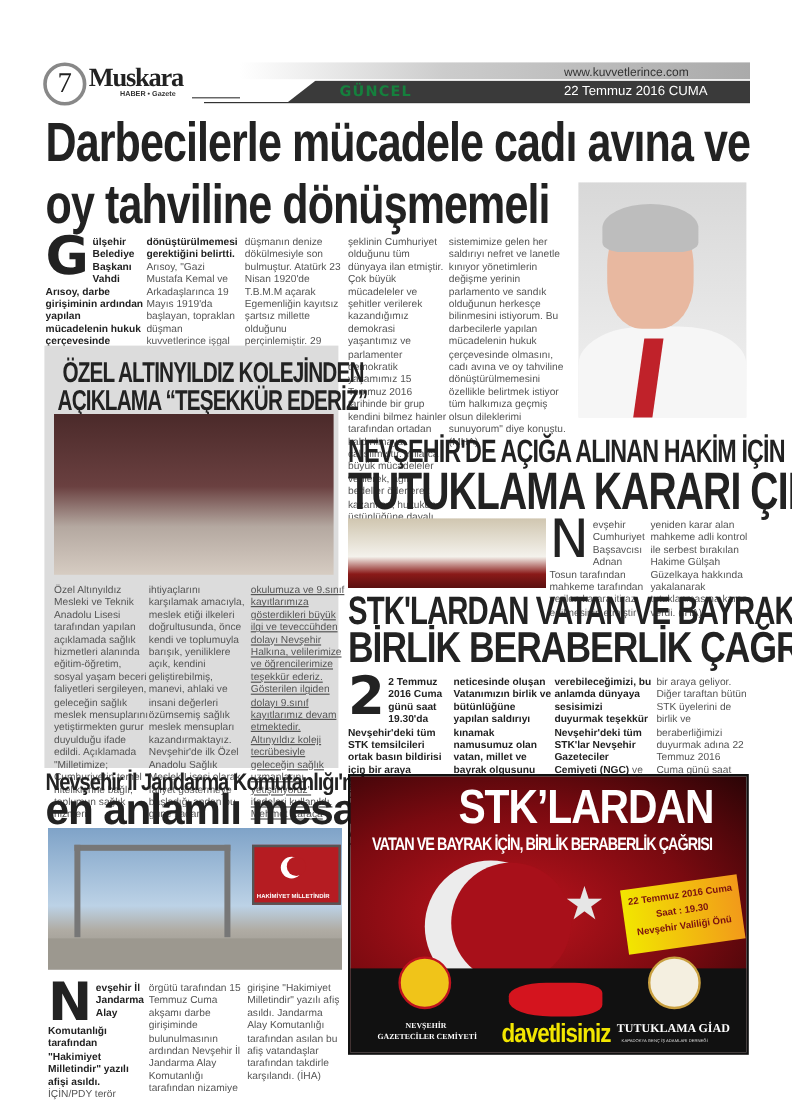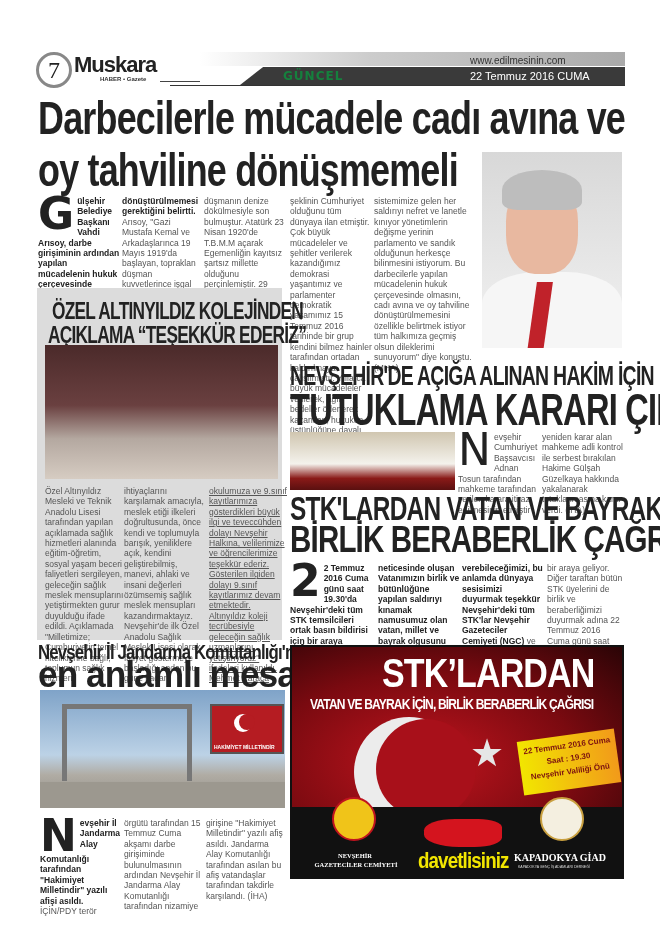--- a/index.html
+++ b/index.html
@@ -1,20 +1,20 @@
 <!DOCTYPE html>
 <html><head>
 <meta charset="utf-8">
 <style>
   html,body{margin:0;padding:0;}
   body{width:660px;height:927px;background:#fff;position:relative;overflow:hidden;font-family:"Liberation Sans",sans-serif;color:#222;}
   .abs{position:absolute;}
   .cond{font-family:"Liberation Sans Narrow","Liberation Sans",sans-serif;font-weight:bold;letter-spacing:-1px;transform-origin:left top;}
   .page-num{left:36px;top:52px;width:30px;height:30px;border-radius:50%;border:3px solid #888;background:#fff;font-family:"Liberation Serif",serif;font-size:24px;text-align:center;line-height:30px;color:#222;}
-  .logo{left:74px;top:52px;font-family:Liberation Sans, sans-serif;font-weight:bold;font-size:22px;color:#222;letter-spacing:-1px;}
+  .logo{left:74px;top:52px;font-family:Liberation Serif, serif;font-weight:bold;font-size:22px;color:#222;letter-spacing:-1px;}
   .logo-sub{left:100px;top:76px;font-size:6px;color:#333;font-weight:bold;}
   .logo-line{left:160px;top:81px;width:40px;height:1px;background:#444;}
   .top-bar{left:200px;top:52px;width:425px;height:14px;background:linear-gradient(90deg,#fff 0%,#ccc 40%,#aaa 100%);}
   .section-bar{left:240px;top:67px;width:385px;height:18px;background:#3a3a3a;clip-path:polygon(6% 0,100% 0,100% 100%,0 100%);}
   .section-line{left:170px;top:85px;width:455px;height:1px;background:#333;}
   .section-label{left:283px;top:69px;color:#15803d;font-family:"DejaVu Sans",sans-serif;font-weight:bold;font-size:12px;letter-spacing:1px;}
   .site-url{left:470px;top:55px;font-size:10px;color:#333;}
   .issue-date{left:470px;top:70px;font-size:11px;color:#fff;}
   .headline-main{left:38px;top:94px;font-size:46px;line-height:48px;color:#222;transform:scaleX(0.78);white-space:nowrap;}
   .col{font-size:8.5px;line-height:10.4px;color:#555;}
@@ -36,21 +36,21 @@
 <body>
 
 <div class="abs page-num">7</div>
 <div class="abs logo">Muskara</div>
 <div class="abs logo-sub">HABER • Gazete</div>
 <div class="abs logo-line"></div>
 <div class="abs top-bar"></div>
 <div class="abs section-line"></div>
 <div class="abs section-bar"></div>
 <div class="abs section-label">GÜNCEL</div>
-<div class="abs site-url">www.edilmesinin.com</div>
+<div class="abs site-url">www.kuvvetlerince.com</div>
 <div class="abs issue-date">22 Temmuz 2016 CUMA</div>
 
 <div class="abs cond headline-main">Darbecilerle mücadele cadı avına ve</div>
 <div class="abs cond headline-main" style="top:146px">oy tahviline dönüşmemeli</div>
 
 <div class="abs col" style="left:38px;top:196px;width:82px;">
   <span class="drop">G</span><b>ülşehir Belediye Başkanı Vahdi Arısoy, darbe girişiminin ardından yapılan mücadelenin hukuk çerçevesinde yapılması gerektiğine işaret ederken, bu mücadelenin cadı avına ya da oy tahviline</b>
 </div>
 <div class="abs col" style="left:122px;top:196px;width:80px;">
   <b>dönüştürülmemesi gerektiğini belirtti.</b> <span>Arısoy, "Gazi Mustafa Kemal ve Arkadaşlarınca 19 Mayıs 1919'da başlayan, topraklan düşman kuvvetlerince işgal edilen ülkeyi kurtarma mücadelesi 30 ağustos 1922 tarihinde</span>
@@ -121,15 +121,15 @@
     <div>Saat : 19.30</div>
     <div>Nevşehir Valiliği Önü</div>
   </div>
   <div class="ad-bottom"></div>
   <div style="position:absolute;left:40px;top:150px;width:40px;height:40px;border-radius:50%;background:#f0c419;border:2px solid #c0141e;"></div>
   <div style="position:absolute;left:132px;top:172px;width:78px;height:28px;background:#d4141e;border-radius:40% 30% 35% 45%;"></div>
   <div style="position:absolute;left:248px;top:150px;width:40px;height:40px;border-radius:50%;background:#f4efe0;border:2px solid #c9a040;"></div>
   <div style="position:absolute;left:28px;top:205px;width:70px;text-align:center;font-family:'Liberation Serif',serif;font-weight:bold;font-size:6.5px;color:#fff;">NEVŞEHİR</div>
   <div style="position:absolute;left:14px;top:214px;width:100px;text-align:center;font-family:'Liberation Serif',serif;font-weight:bold;font-size:6.5px;color:#fff;">GAZETECİLER CEMİYETİ</div>
   <div class="cond" style="position:absolute;left:126px;top:201px;font-size:22px;color:#f2e600;transform:scaleX(0.85);white-space:nowrap;">davetlisiniz</div>
-  <div style="position:absolute;left:222px;top:205px;font-family:'Liberation Serif',serif;font-weight:bold;font-size:10px;color:#fff;white-space:nowrap;">KAPADOKYA GİAD</div>
+  <div style="position:absolute;left:222px;top:205px;font-family:'Liberation Serif',serif;font-weight:bold;font-size:10px;color:#fff;white-space:nowrap;">TUTUKLAMA GİAD</div>
   <div style="position:absolute;left:226px;top:218px;font-size:3.5px;color:#ddd;white-space:nowrap;">KAPADOKYA GENÇ İŞ ADAMLARI DERNEĞİ</div>
 </div>
 
 </body></html>

